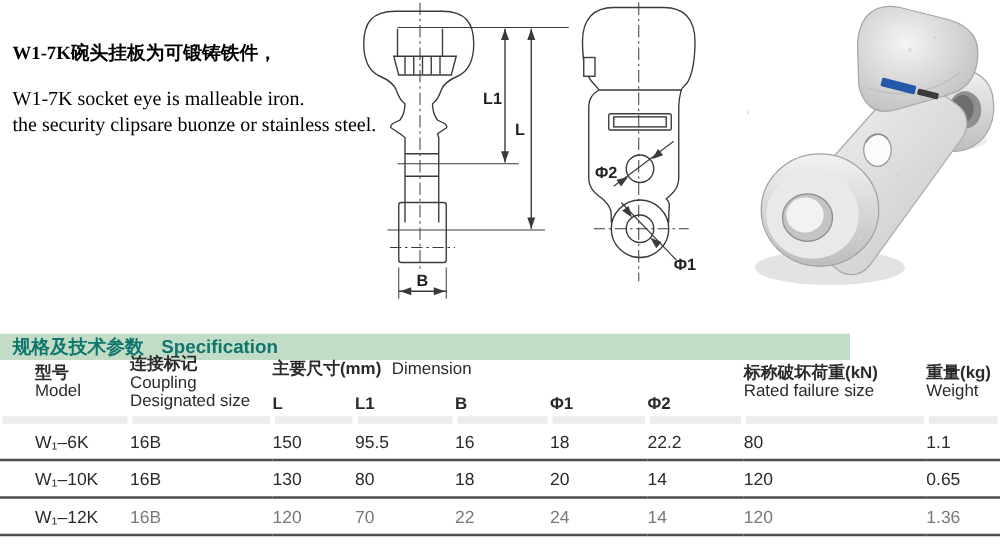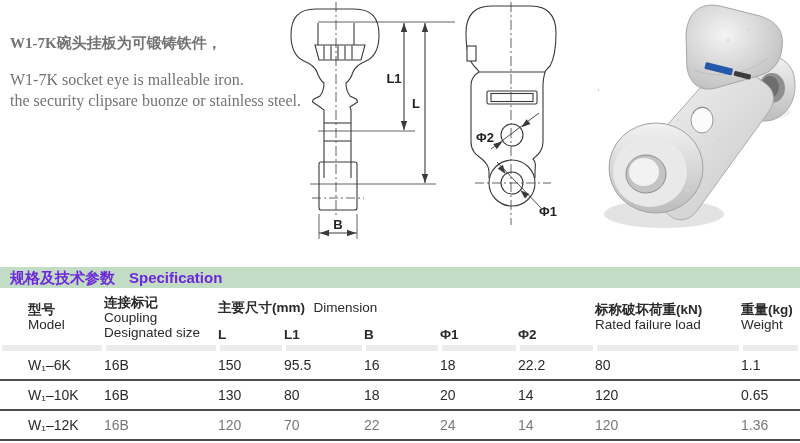--- a/index.html
+++ b/index.html
@@ -2,44 +2,44 @@
 <html style="--accent-green: #c2dcc6; --separator-gray: #ececec; --rule-dark: #4e4e4e; --drawing-line: #3a3a3a;"><head>
 <meta charset="utf-8">
 <style>
   html,body{margin:0;padding:0;}
   body{
     width:800px;height:443px;position:relative;background:#ffffff;overflow:hidden;
     font-family:"Liberation Sans","DejaVu Sans",sans-serif;
   }
   
   .intro{
-    position:absolute;left:10px;top:32px;width:284px;color:#737373;
+    position:absolute;left:10px;top:32px;width:284px;color:#000000;
     font-family:"Liberation Serif","DejaVu Serif",serif;
   }
   .intro .zh-block div{font-size:15px;font-weight:bold;line-height:22px;white-space:nowrap;}
   .intro .en-block{margin-top:15px;}
   .intro .en-block div{font-size:16px;line-height:21px;white-space:nowrap;}
 
   
   .drawing1{position:absolute;left:288px;top:2px;}
   .drawing2{position:absolute;left:455px;top:0px;}
   .photo{position:absolute;left:598px;top:0px;}
   svg text.dim{font-family:"Liberation Sans","DejaVu Sans",sans-serif;font-size:13px;font-weight:bold;fill:#222;}
 
   
   .spec-band{
-    position:absolute;top:267px;left:0;width:800px;height:21px;box-sizing:border-box;
+    position:absolute;top:267px;left:0;width:680px;height:21px;box-sizing:border-box;
     background:var(--accent-green,#c2dcc6);
-    color:#6d28d9;font-size:15px;line-height:21px;padding-left:10px;white-space:nowrap;
+    color:#0f766e;font-size:15px;line-height:21px;padding-left:10px;white-space:nowrap;
   }
   .spec-band .zh{font-weight:bold;}
   .spec-band .en{font-weight:bold;margin-left:14px;}
 
   
-  .spec-table{position:absolute;top:290px;left:0;}
+  .spec-table{position:absolute;top:278px;left:0;}
   table{border-collapse:collapse;table-layout:fixed;width:800px;}
   th,td{padding:0;margin:0;text-align:left;vertical-align:middle;color:#2a2a2a;font-weight:normal;}
   th .zh{font-size:13.5px;font-weight:bold;display:block;line-height:15px;}
   th .en{font-size:13.5px;font-weight:normal;display:block;line-height:15px;}
   .h1 .dim-group{vertical-align:middle;}
   .h1 .dim-group .zh,.h1 .dim-group .en{display:inline;margin-right:4px;}
   .h1{height:34px;}
   .h2 th{height:20px;font-size:13.5px;font-weight:bold;}
   .c-model{text-align:left;padding-left:28px;}
   .band-row td{height:7px;}
@@ -220,21 +220,21 @@
         <span class="zh">连接标记</span>
         <span class="en">Coupling</span>
         <span class="en">Designated size</span>
       </th>
       <th colspan="5" class="dim-group">
         <span class="zh">主要尺寸(mm)</span>
         <span class="en">Dimension</span>
       </th>
       <th rowspan="2">
         <span class="zh">标称破坏荷重(kN)</span>
-        <span class="en">Rated failure load</span>
+        <span class="en">Rated failure size</span>
       </th>
       <th rowspan="2">
         <span class="zh">重量(kg)</span>
         <span class="en">Weight</span>
       </th>
     </tr>
     <tr class="h2">
       <th>L</th>
       <th>L1</th>
       <th>B</th>

